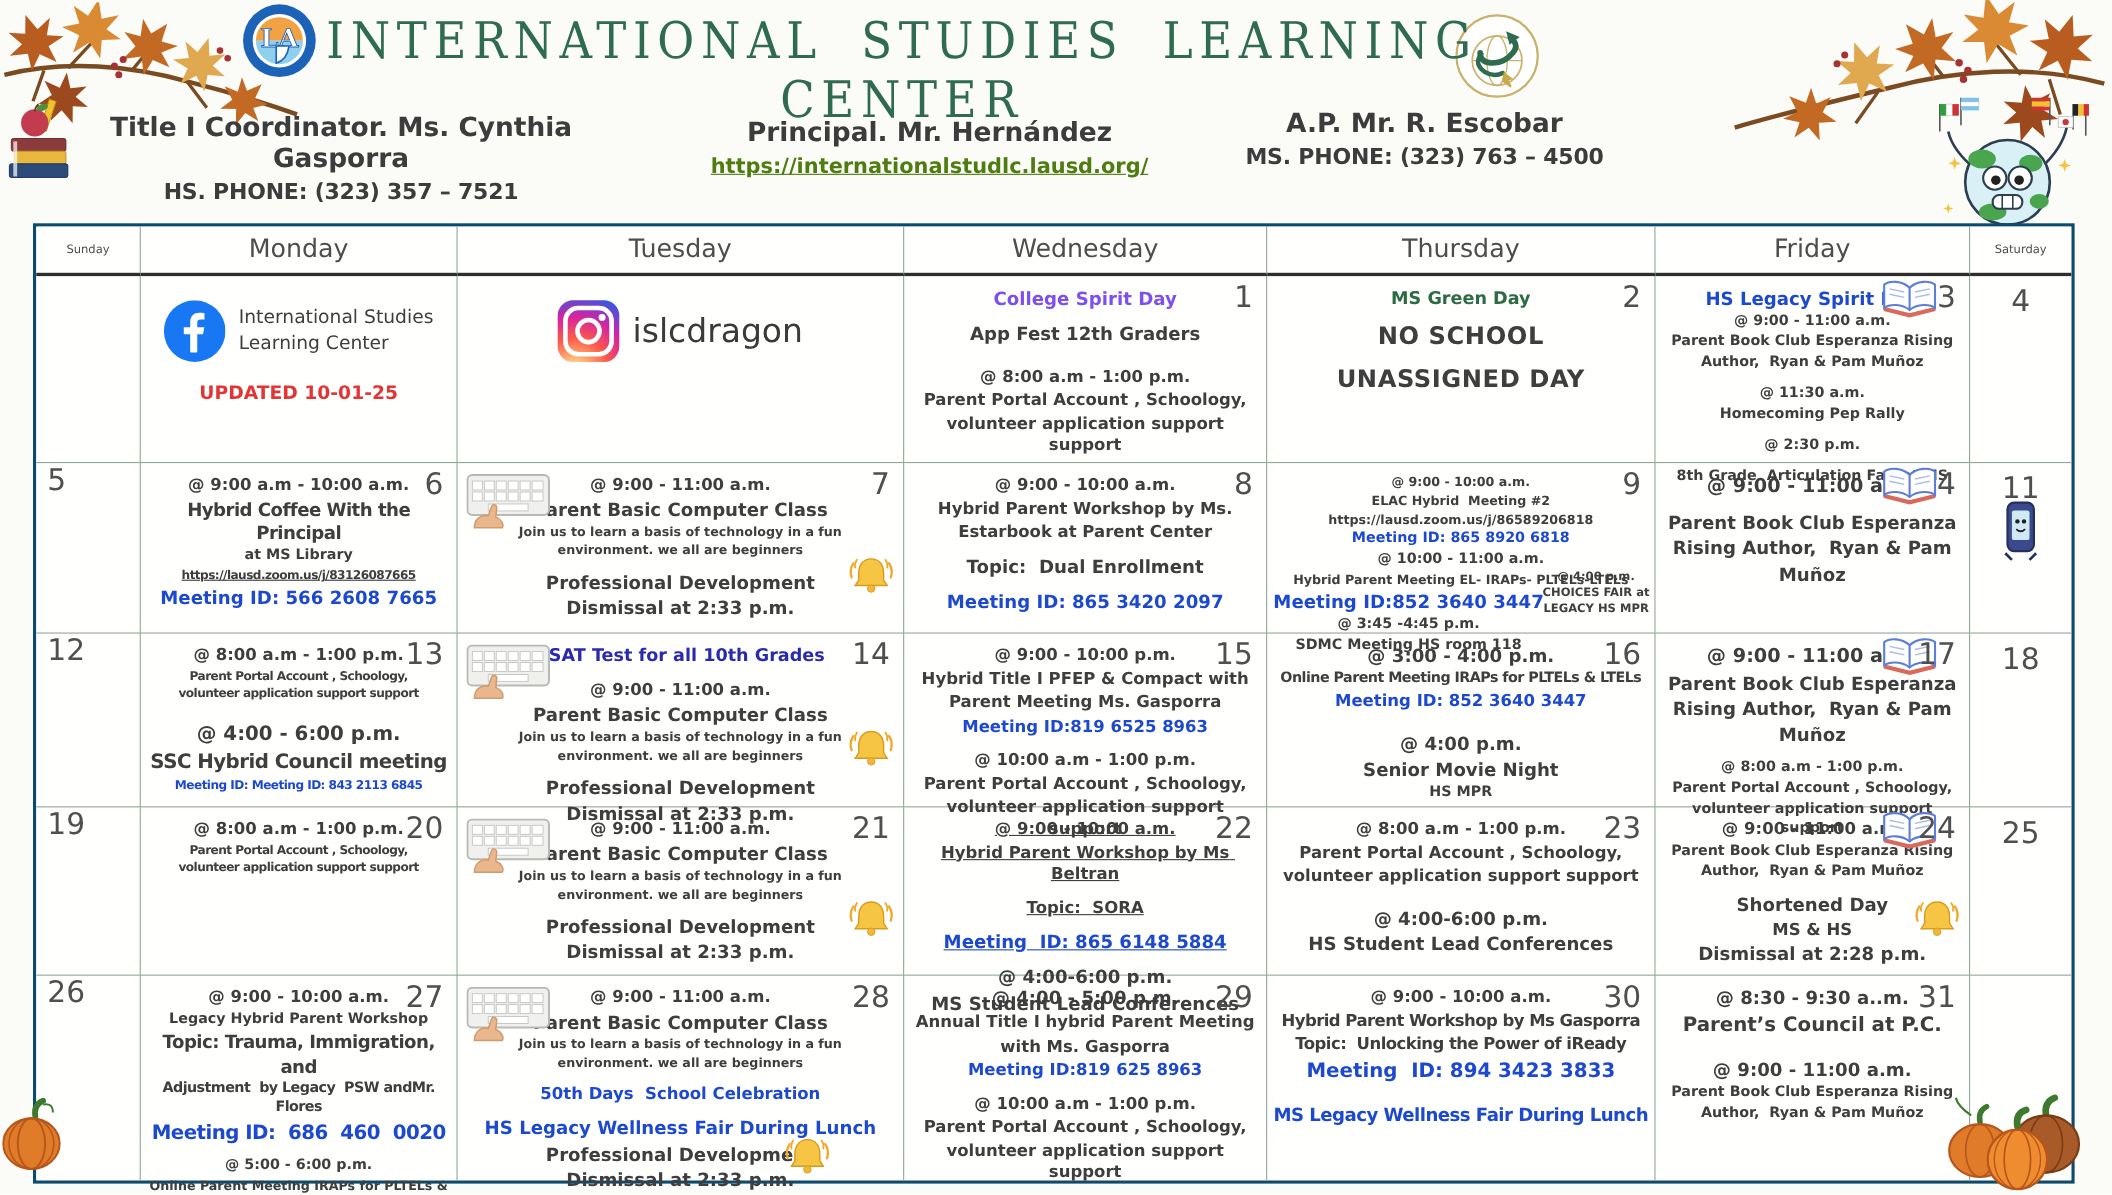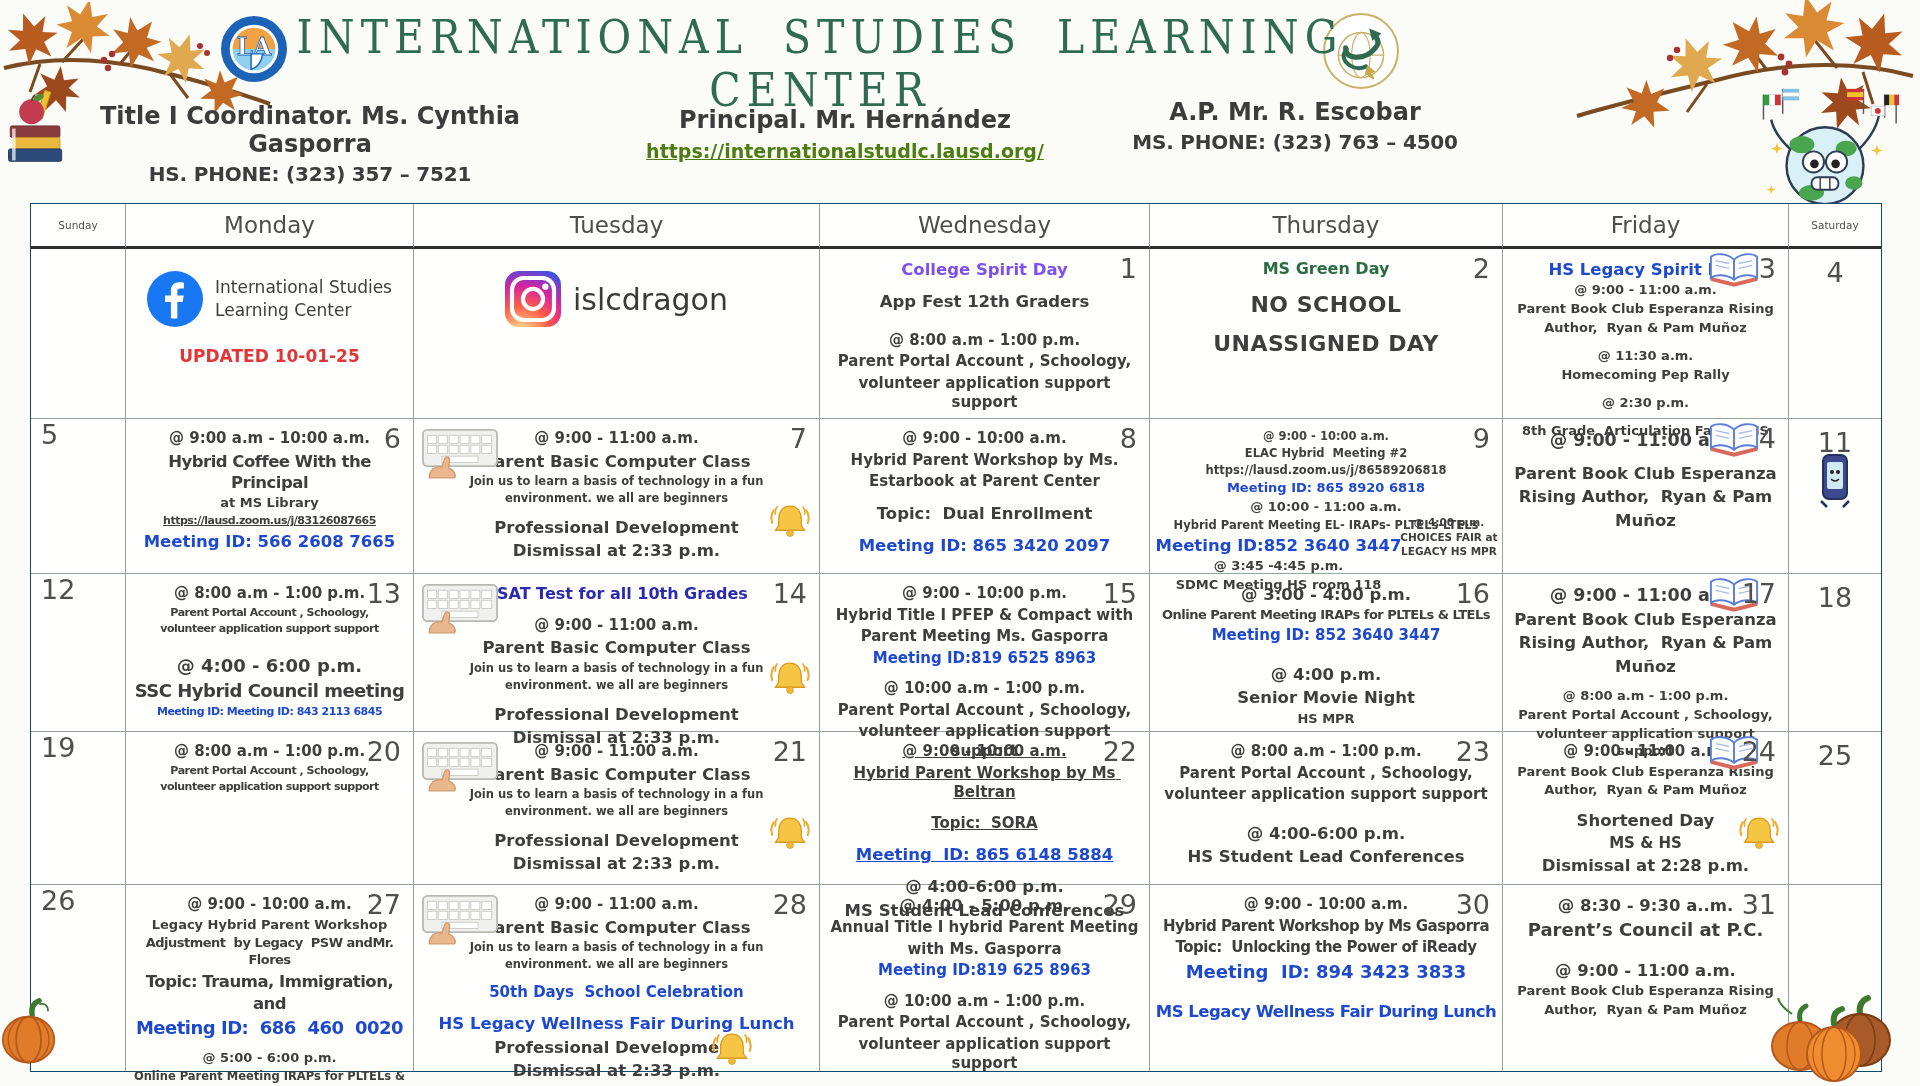--- a/index.html
+++ b/index.html
@@ -14,21 +14,21 @@
   .subtitle{position:absolute;left:360px;top:64px;width:920px;text-align:center;
          font-family:"DejaVu Serif",serif;font-weight:700;font-size:33px;color:#4d4d4d;letter-spacing:1px;word-spacing:6px;}
   .hblock{position:absolute;text-align:center;}
   .hblock.coord{left:60px;top:102px;width:500px;}
   .hblock.princ{left:630px;top:106px;width:430px;}
   .hblock.ap{left:1120px;top:98px;width:350px;}
   .hname{font-weight:700;font-size:24px;color:#3c3c3c;}
   .hphone{font-weight:700;font-size:20px;color:#3c3c3c;margin-top:4px;letter-spacing:-0.2px;}
   .hsite{display:inline-block;font-weight:700;font-size:19px;color:#4d7c0f;text-decoration:underline;margin-top:6px;}
   
-  .cal-wrap{position:absolute;left:30px;top:203px;border:1px solid #0c4a6e;background:#fff;z-index:2;}
+  .cal-wrap{position:absolute;left:30px;top:203px;border:3px solid #0c4a6e;background:#fff;z-index:2;}
   #cal{display:grid;grid-template-columns:95px 288px 406px 330px 353px 286px 92px;
        grid-template-rows:45px 170px 155px 158px 153px 186px;background:#fffffe;}
   .dh{display:flex;align-items:center;justify-content:center;font-size:23px;color:#4d4d4d;
       border-bottom:3px solid #2e2e2e;border-right:1.5px solid #90a796;}
   .dh.dh-sm{font-size:10.5px;}
   .dh.c6{border-right:none;}
   .cell{position:relative;padding:8px 3px 4px;border-right:1.5px solid #90a796;border-bottom:1.5px solid #90a796;text-align:center;}
   .cell.c6{border-right:none;}
   .cell.lastrow{border-bottom:none;}
   .dnum{position:absolute;top:4px;right:12px;font-size:27px;color:#4f4f4f;font-weight:400;z-index:3;}
@@ -123,21 +123,21 @@
       <rect x="40" y="4" width="7" height="32" fill="#f2c12e" stroke="#c79a1d" transform="rotate(18 43 20)"></rect>
       <circle cx="30" cy="28" r="14" fill="#c23b4e"></circle>
       <ellipse cx="38" cy="12" rx="6" ry="3.5" fill="#4d8f3a" transform="rotate(-24 38 12)"></ellipse>
       <path d="M30 16 q1 -5 4 -7" stroke="#5d4020" stroke-width="2" fill="none"></path>
       <rect x="6" y="44" width="56" height="13" rx="2" fill="#8a3b3b" stroke="#6d2c2c"></rect>
       <rect x="9" y="57" width="53" height="13" rx="2" fill="#e8b93c" stroke="#bd9226"></rect>
       <rect x="4" y="70" width="60" height="14" rx="2" fill="#2c4a7a" stroke="#1d3358"></rect>
       <rect x="8" y="47" width="4" height="36" fill="#fff" opacity="0.7"></rect>
     </svg>
   </div>
-  <div class="deco" style="left:220px;top:15px;width:68px;height:68px;">
+  <div class="deco" style="left:220px;top:3px;width:68px;height:68px;">
     <svg viewBox="0 0 70 70">
       <circle cx="35" cy="35" r="34" fill="#1c63b7"></circle>
       <circle cx="35" cy="35" r="25" fill="#fff"></circle>
       <path d="M13 35 a22 22 0 0 1 44 0 Z" fill="#f2a143"></path>
       <path d="M13 35 a22 22 0 0 0 44 0 Z" fill="#8fd0ee"></path>
       <text x="35" y="41" font-size="24" font-weight="bold" font-family="DejaVu Serif, serif" fill="#fff" stroke="#1c63b7" stroke-width="0.8" text-anchor="middle">LA</text>
       <path d="M32 40 L32 56 Q42 53 44 40 Z" fill="#fff" stroke="#1c63b7" stroke-width="1.5"></path>
     </svg>
   </div>
   <div class="deco" style="left:1322px;top:12px;width:78px;height:78px;">
@@ -584,22 +584,22 @@
         <div class="cell c6">
           <span class="dnum sat-num">25</span>
         </div>
         <div class="cell c0 lastrow">
           <span class="dnum sun-num">26</span>
         </div>
         <div class="cell c1 lastrow">
           <span class="dnum">27</span>
           <div class="ln">@ 9:00 - 10:00 a.m.</div>
           <div class="ln sm">Legacy Hybrid Parent Workshop</div>
+          <div class="ln b16 tight">Topic: Trauma, Immigration, and</div>
           <div class="ln sm tight">Adjustment  by Legacy  PSW andMr. Flores</div>
-          <div class="ln b16 tight">Topic: Trauma, Immigration, and</div>
           <div class="ln bl b18 tight">Meeting ID:  686  460  0020</div>
           <div class="ln sm mt">@ 5:00 - 6:00 p.m.</div>
           <div class="ln xs">Online Parent Meeting IRAPs for PLTELs &amp; LTELs</div>
         </div>
         <div class="cell c2 lastrow">
           <span class="dnum">28</span>
           <span class="icon tl"><svg viewBox="0 0 84 56">
               <rect x="1" y="1" width="82" height="40" rx="5" fill="#f0f0ee" stroke="#b9b9b4" stroke-width="2"></rect>
               <g fill="#fff" stroke="#c8c8c4">
                 <rect x="6" y="7" width="10" height="9"></rect>

